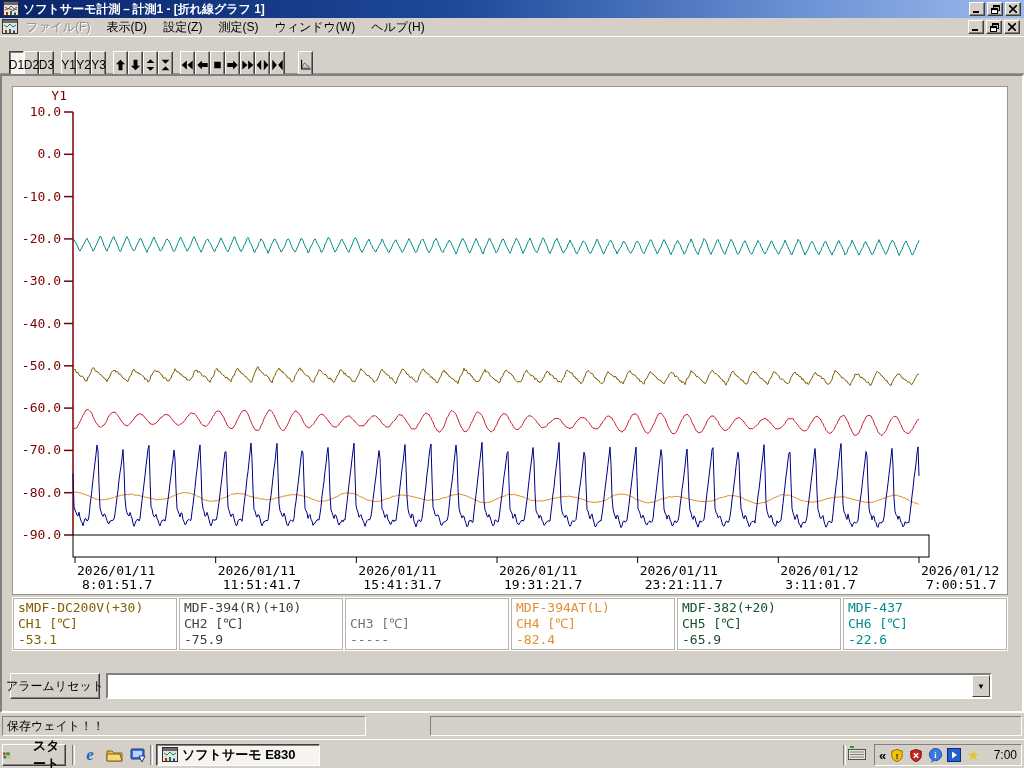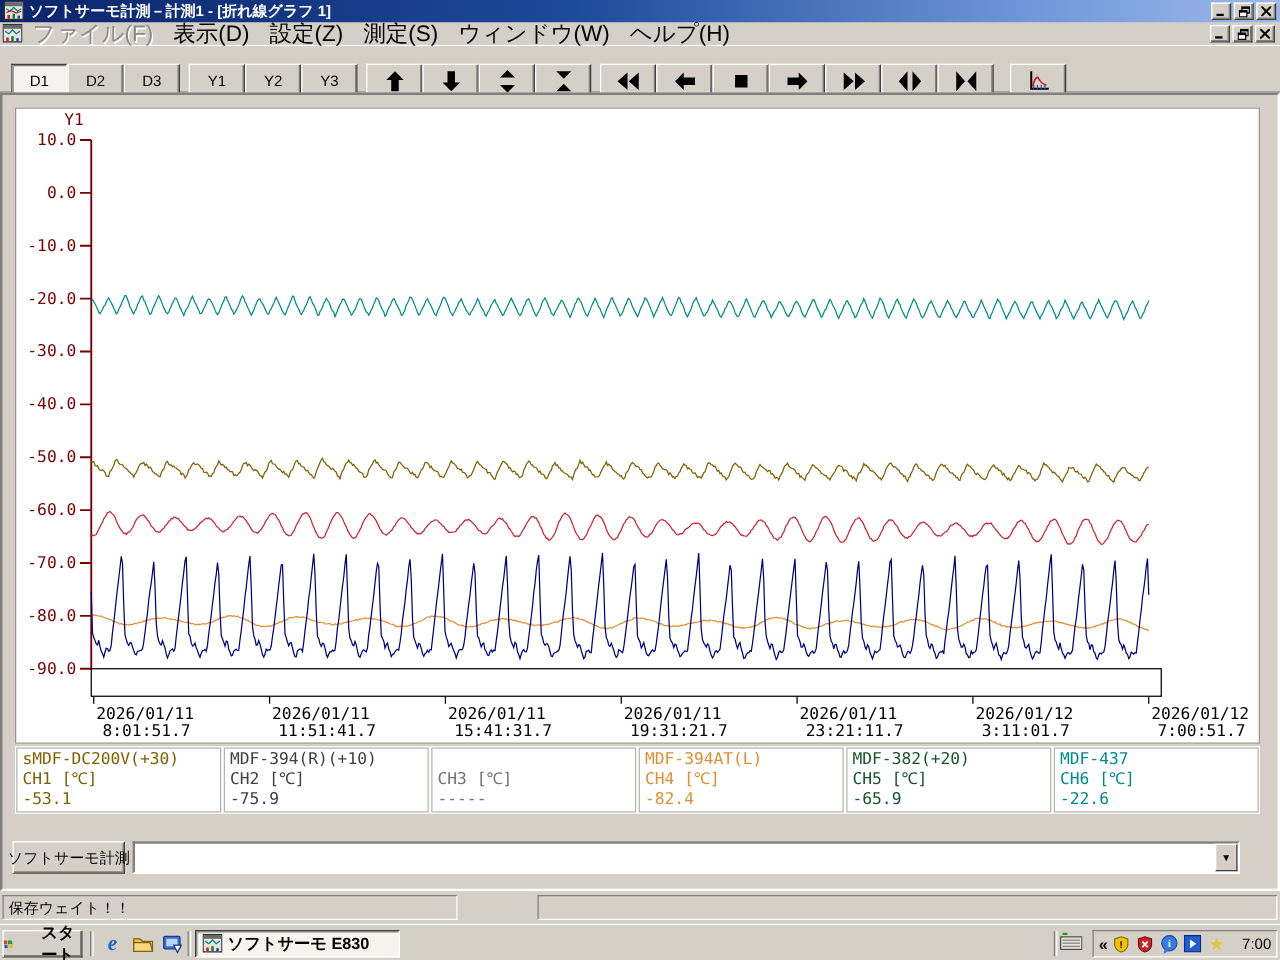--- a/index.html
+++ b/index.html
@@ -21,32 +21,32 @@
     width:16px; height:14px; background:#D4D0C8; display:flex; align-items:center; justify-content:center;
     border:1px solid; border-color:#fff #404040 #404040 #fff; box-shadow:inset -1px -1px 0 #808080;
   }
   .wbtn svg { display:block; }
   
   .menubar {
     position:absolute; left:0; top:18px; width:1024px; height:19px;
     display:flex; align-items:center; padding:0 2px; background:#D4D0C8;
     border-bottom:1px solid #fff;
   }
-  .menu-item { font-size:18px; color:#000; padding:1px 8px; white-space:nowrap; }
+  .menu-item { font-size:12px; color:#000; padding:1px 8px; white-space:nowrap; }
   .menu-item.disabled { color:#8a8a8a; text-shadow:1px 1px 0 #fff; }
   .menubar .winbtns { margin-right:2px; }
   
   .toolbar {
     position:absolute; left:0; top:37px; width:1024px; height:37px;
     display:flex; align-items:center; padding-left:9px; background:#D4D0C8;
     border-bottom:1px solid #9a968e;
   }
   .tgroup { display:flex; margin-right:7px; }
   .tb {
-    width:45px; height:27px; background:#D4D0C8; display:flex; align-items:center; justify-content:center;
+    width:15px; height:27px; background:#D4D0C8; display:flex; align-items:center; justify-content:center;
     border:1px solid; border-color:#fff #404040 #404040 #fff; box-shadow:inset -1px -1px 0 #808080;
     font-size:12px; color:#000;margin-top:19px;
   }
   .tb.pressed { border-color:#404040 #fff #fff #404040; box-shadow:inset 1px 1px 0 #808080; background:#f4f3ee; }
   .tb svg { display:block; }
   
   .mdi {
     position:absolute; left:0; top:74px; width:1024px; height:639px;
     background:#D4D0C8;
     border:2px solid; border-color:#808080 #fff #fff #808080;
@@ -364,21 +364,21 @@
         <div>-65.9</div>
       </div>
       <div class="lcell" style="color: rgb(0, 139, 139);">
         <div>MDF-437</div>
         <div>CH6 [℃]</div>
         <div>-22.6</div>
       </div>
     </div>
 
     <div class="alarm-strip">
-      <span class="btn">ソフトサーモ計測</span>
+      <span class="btn">アラームリセット</span>
       <span class="combo">
         <span class="combo-btn">
             <span>▼</span>
           </span>
       </span>
     </div>
   </div>
 
   <div class="statusbar">
     <span class="spanel" style="left:2px; width:364px;">保存ウェイト！！</span>

